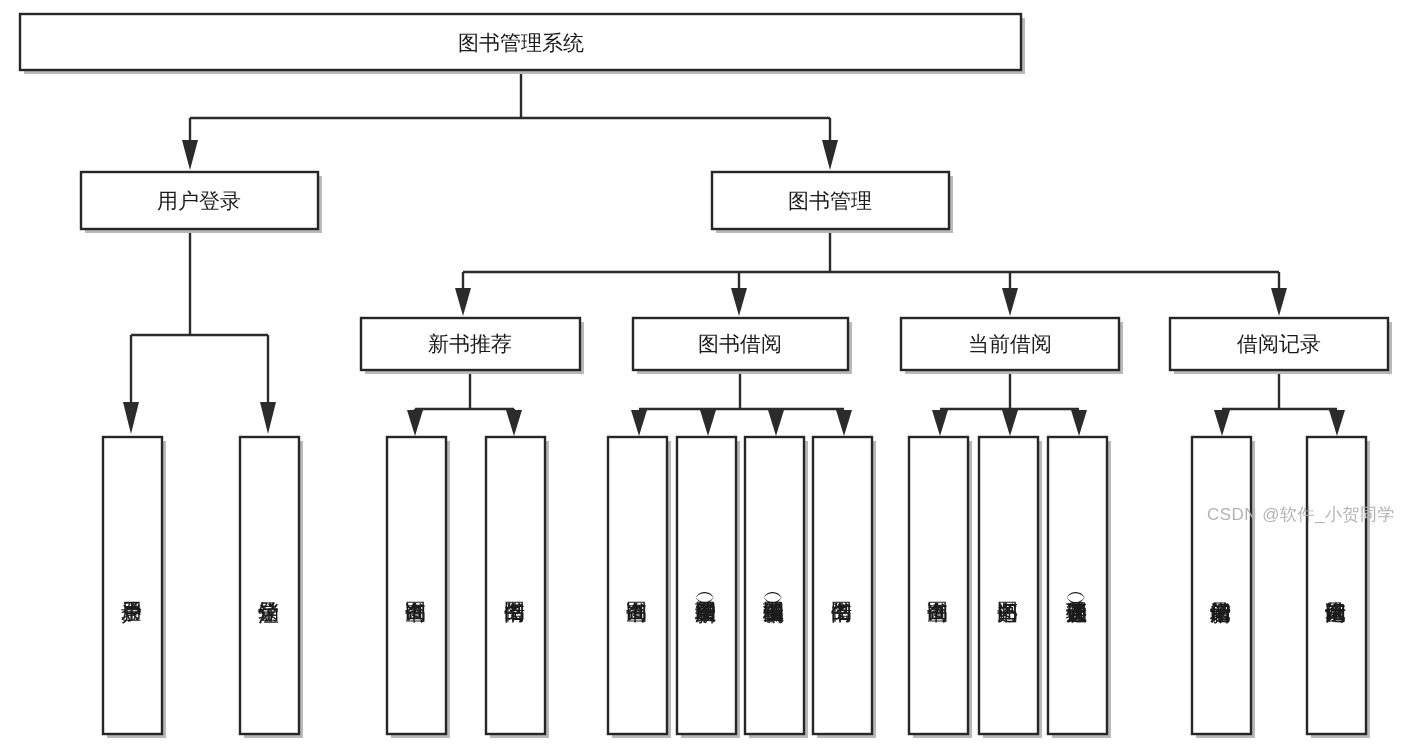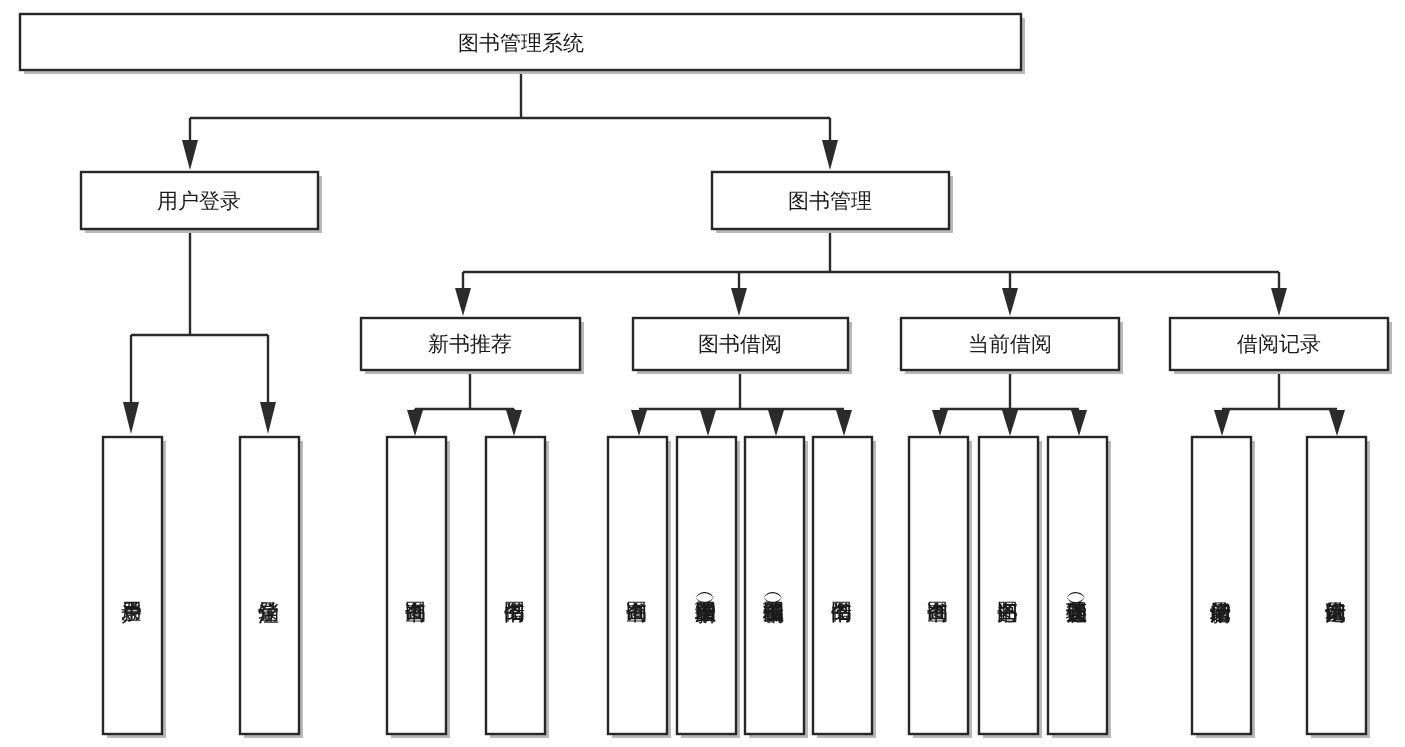--- a/index.html
+++ b/index.html
@@ -243,14 +243,15 @@
     </g>
 
     <g>
       <rect class="node-shadow" x="1311" y="441" width="59" height="297"></rect>
       <rect class="node-rect" x="1307" y="437" width="59" height="297"></rect>
       <text class="node-label-vertical" x="1336" y="585" style="writing-mode:vertical-rl; text-orientation:upright; dominant-baseline:central;">查询借阅记录</text>
     </g>
 
   </svg>
 
+  <div class="watermark">CSDN @软件_小贺同学</div>
 
 </div>
 
 </body></html>

